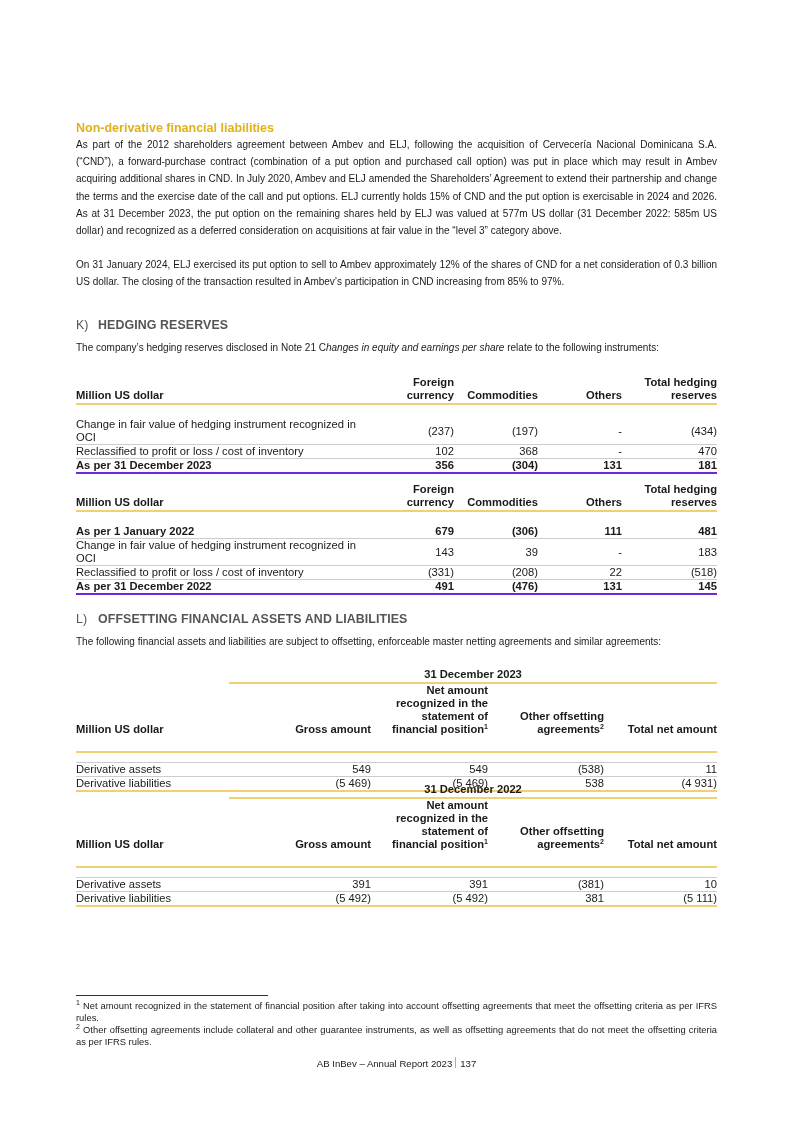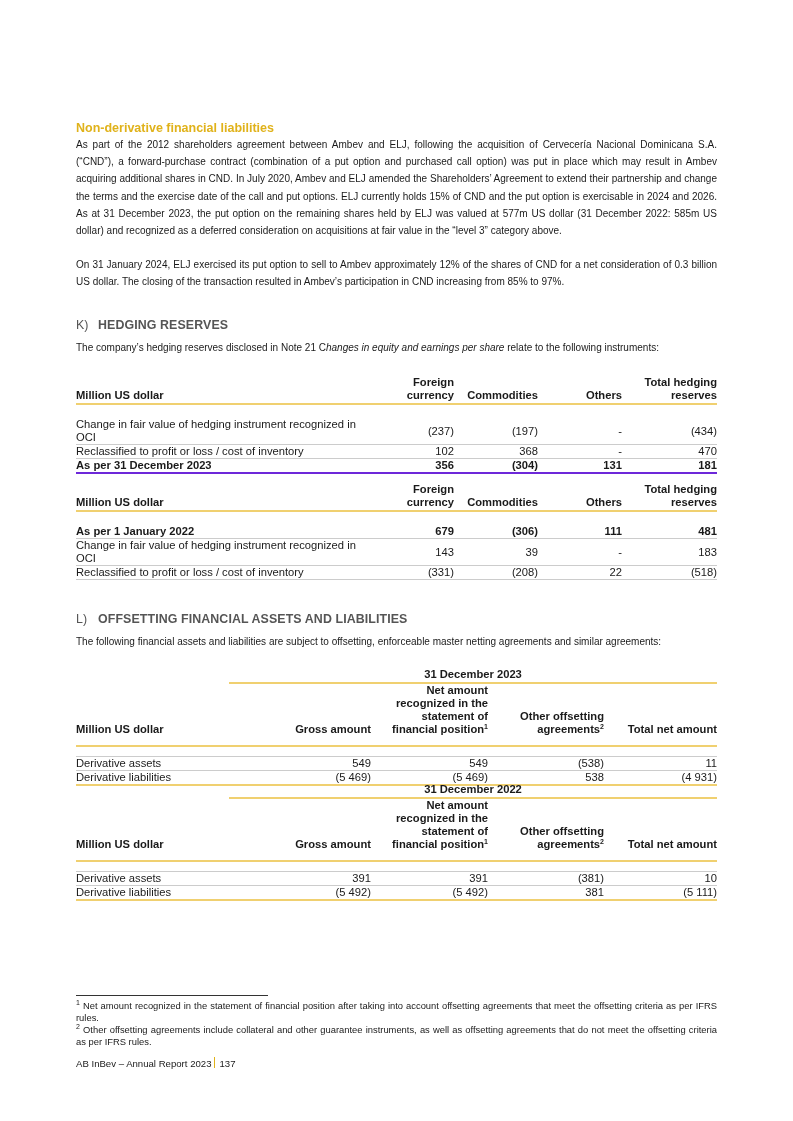--- a/index.html
+++ b/index.html
@@ -17,30 +17,30 @@
   .hedge tr.head th { border-bottom: 2px solid #f0d070; padding-bottom: 1px; }
   .hedge td { line-height: 13px; text-align: right; }
   .hedge td.label { text-align: left; }
   .hedge tr.bold td { font-weight: bold; }
   .hedge tr.line td { border-bottom: 1px solid #cccccc; }
   .hedge tr.final td { border-bottom: 2px solid #6d28d9; }
   .hedge tr.spacer td { height: 13px; }
   .off th { font-weight: bold; vertical-align: bottom; line-height: 13px; text-align: right; }
   .off th.first { text-align: left; }
   .off th.period { text-align: center; border-bottom: 2px solid #f0d070; padding-bottom: 1px; }
-  .off tr.head th { border-bottom: 2px solid #f0d070; padding-bottom: 9px; }
+  .off tr.head th { border-bottom: 2px solid #f0d070; padding-bottom: 15px; }
   .off td { line-height: 13px; text-align: right; }
   .off td.label { text-align: left; }
   .off tr.spacer td { height: 9px; border-bottom: 1px solid #cccccc; }
   .off tr.line td { border-bottom: 1px solid #cccccc; }
   .off tr.final td { border-bottom: 2px solid #f0d070; }
   sup { font-size: 7px; vertical-align: 4px; line-height: 0; }
   .fn-rule { position: absolute; left: 0; top: 995px; width: 192px; border-top: 1px solid #333; }
   .footnote { position: absolute; left: 0; width: 641px; font-size: 9.4px; line-height: 11.6px; text-align: justify; margin: 0; }
-  .footer { position: absolute; top: 1057px; left: 0; width: 641px; text-align: left; font-size: 9.6px; }
+  .footer { position: absolute; top: 1057px; left: 0; width: 641px; text-align: center; font-size: 9.6px; }
   .footer .bar { display: inline-block; width: 1px; height: 11px; background: #e0b21a; vertical-align: -1px; margin: 0 4px 0 3px; }
   .col1 { width: 296px; } .col2 { width: 82px; } .col3 { width: 84px; } .col4 { width: 84px; } .col5 { width: 95px; }
   .oc1 { width: 153px; } .oc2 { width: 142px; } .oc3 { width: 117px; } .oc4 { width: 116px; } .oc5 { width: 113px; }
 </style>
 </head>
 <body>
 
 <div class="page">
 
   <div class="subhead">Non-derivative financial liabilities</div>
@@ -116,20 +116,27 @@
       <td>-</td>
       <td>183</td>
     </tr>
     <tr class="line">
       <td class="label">Reclassified to profit or loss / cost of inventory</td>
       <td>(331)</td>
       <td>(208)</td>
       <td>22</td>
       <td>(518)</td>
     </tr>
+    <tr class="bold final">
+      <td class="label">As per 31 December 2022</td>
+      <td>491</td>
+      <td>(476)</td>
+      <td>131</td>
+      <td>145</td>
+    </tr>
   </tbody>
     </table>
 
   <div class="section-title" style="top:612px;">
     <span class="letter">L)</span><span>OFFSETTING FINANCIAL ASSETS AND LIABILITIES</span>
   </div>
 
   <p class="body" style="top:633px;">The following financial assets and liabilities are subject to offsetting, enforceable master netting agreements and similar agreements:</p>
 
   <table class="off" style="top:668px;">

